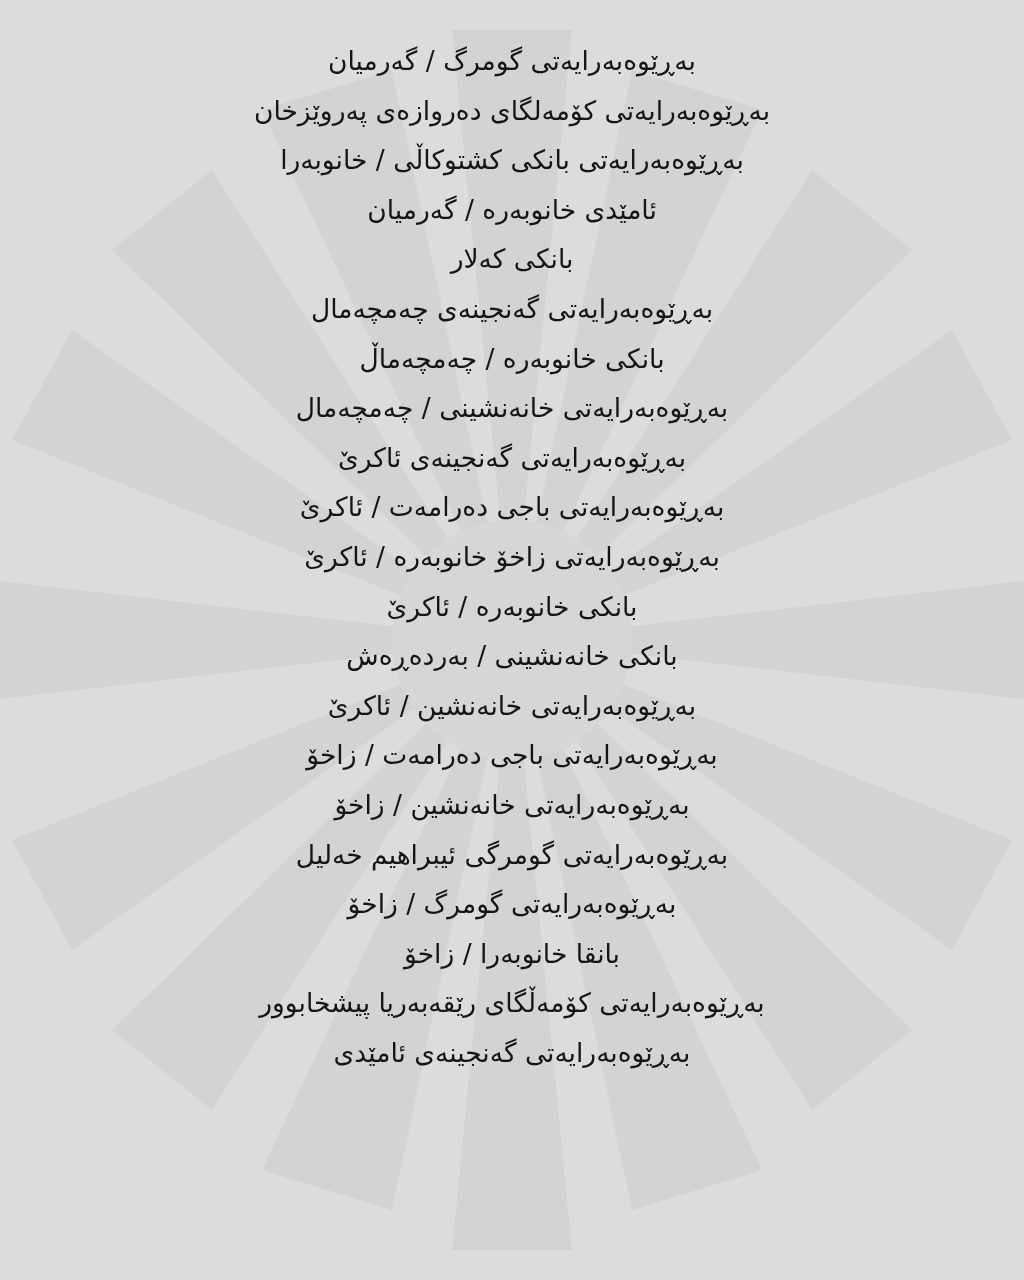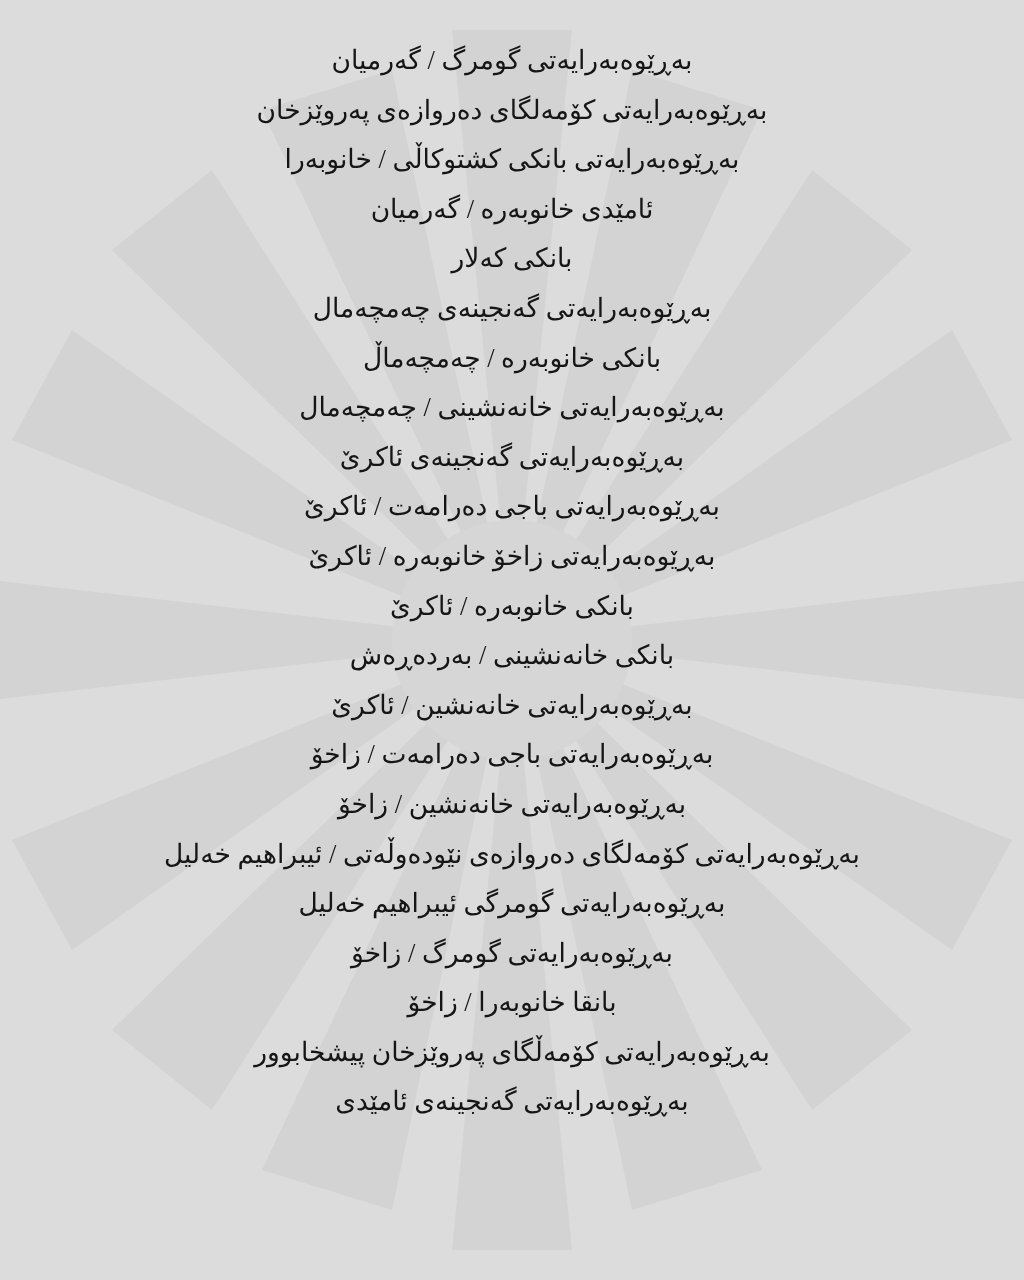--- a/index.html
+++ b/index.html
@@ -34,21 +34,20 @@
     top: 0;
     width: 1024px;
     height: 1280px;
     box-sizing: border-box;
     padding: 36px 40px 28px 40px;
     display: flex;
     flex-direction: column;
     justify-content: flex-start;
     align-items: flex-end;
     direction: rtl;
-    font-family: Liberation Serif, serif;
   }
   .line {
     width: 100%;
     text-align: center;
     direction: rtl;
     unicode-bidi: isolate;
     color: #151515;
     font-size: 26.5px;
     line-height: 49.6px;
     white-space: nowrap;
@@ -93,19 +92,18 @@
   <div class="line">بانکی خانوبەرە / چەمچەماڵ</div>
   <div class="line">بەڕێوەبەرایەتی خانەنشینی / چەمچەمال</div>
   <div class="line">بەڕێوەبەرایەتی گەنجینەی ئاکرێ</div>
   <div class="line">بەڕێوەبەرایەتی باجی دەرامەت / ئاکرێ</div>
   <div class="line">بەڕێوەبەرایەتی زاخۆ خانوبەرە / ئاکرێ</div>
   <div class="line">بانکی خانوبەرە / ئاکرێ</div>
   <div class="line">بانکی خانەنشینی / بەردەڕەش</div>
   <div class="line">بەڕێوەبەرایەتی خانەنشین / ئاکرێ</div>
   <div class="line">بەڕێوەبەرایەتی باجی دەرامەت / زاخۆ</div>
   <div class="line">بەڕێوەبەرایەتی خانەنشین / زاخۆ</div>
-  <div class="line">بەڕێوەبەرایەتی کۆمەلگای دەروازەی نێودەوڵەتی / ئیبراهیم خەلیل</div>
   <div class="line">بەڕێوەبەرایەتی گومرگی ئیبراهیم خەلیل</div>
   <div class="line">بەڕێوەبەرایەتی گومرگ / زاخۆ</div>
   <div class="line">بانقا خانوبەرا / زاخۆ</div>
-  <div class="line">بەڕێوەبەرایەتی کۆمەڵگای پەروێزخان پیشخابوور</div>
+  <div class="line">بەڕێوەبەرایەتی کۆمەڵگای رێقەبەریا پیشخابوور</div>
   <div class="line">بەڕێوەبەرایەتی گەنجینەی ئامێدی</div>
 </div>
 
 </body></html>

